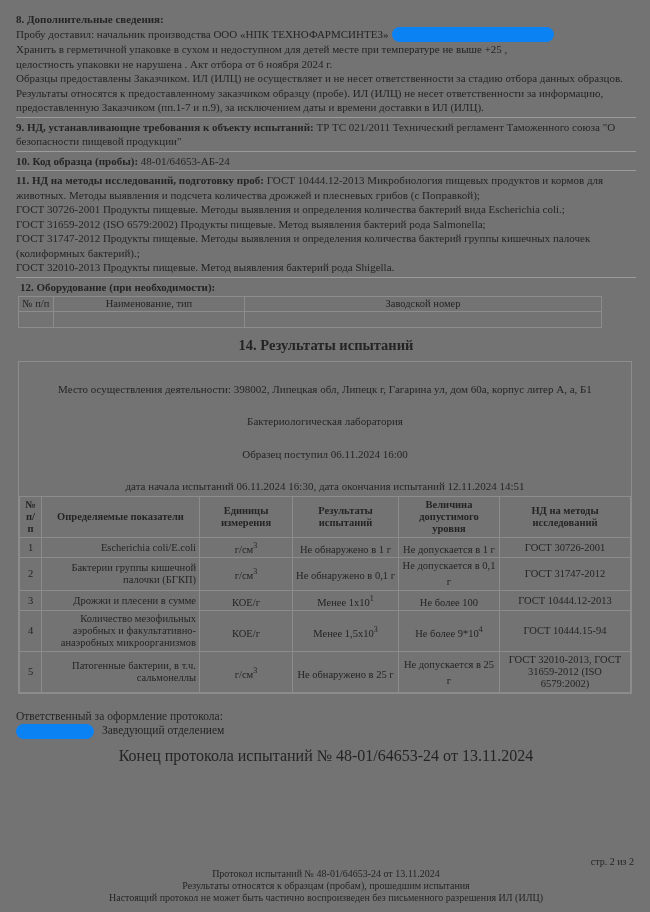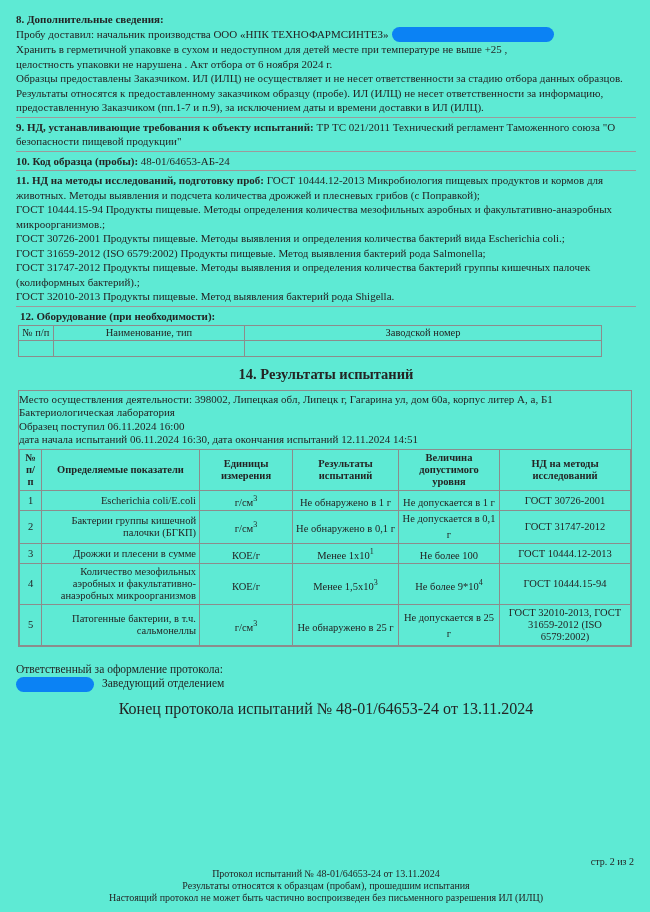--- a/index.html
+++ b/index.html
@@ -1,20 +1,20 @@
 <!DOCTYPE html>
 <html><head>
 <meta charset="utf-8">
 <style>
   html,body { margin:0; padding:0; background:#e8e8e8; }
   .page {
     position:relative;
     width:650px; height:912px;
     margin:0 auto;
-    background:#5eead4;
+    background:#737373;
     font-family:"Liberation Serif", serif;
     color:#242424;
     overflow:hidden;
   }
   .content { position:absolute; left:16px; top:12px; width:620px; }
   .line { font-size:11px; line-height:14.5px; }
   b.h { font-weight:bold; }
   .hr { border:0; border-top:1px solid #9b9b9b; margin:2px 0 2px 0; }
   .redaction {
     display:inline-block;
@@ -53,21 +53,21 @@
     font-size:14.5px;
     margin:9px 0 7px 0;
   }
 
   
   .results-box {
     border:1px solid #8c8c8c;
     width:612px;
     margin-left:2px;
   }
-  .meta-line { font-size:11px; line-height:13.5px; }
+  .meta-line { text-align:center; font-size:11px; line-height:13.5px;margin-top:19px; }
   .meta-line:first-child { padding-top:2px; }
   .results-table {
     border-collapse:collapse;
     width:100%;
     margin-top:2px;
     table-layout:fixed;
   }
   .results-table th, .results-table td {
     border:1px solid #8c8c8c;
     font-size:10.5px;
@@ -120,21 +120,20 @@
     <div class="line">
       <b class="h">10. Код образца (пробы):</b>
       <span>48-01/64653-АБ-24</span>
     </div>
     <hr class="hr">
 
     <div class="line">
       <b class="h">11. НД на методы исследований, подготовку проб:</b>
       <span>ГОСТ 10444.12-2013 Микробиология пищевых продуктов и кормов для животных. Методы выявления и подсчета количества дрожжей и плесневых грибов (с Поправкой);</span>
     </div>
-    <div class="line">ГОСТ 10444.15-94 Продукты пищевые. Методы определения количества мезофильных аэробных и факультативно-анаэробных микроорганизмов.;</div>
     <div class="line">ГОСТ 30726-2001 Продукты пищевые. Методы выявления и определения количества бактерий вида Escherichia coli.;</div>
     <div class="line">ГОСТ 31659-2012 (ISO 6579:2002) Продукты пищевые. Метод выявления бактерий рода Salmonella;</div>
     <div class="line">ГОСТ 31747-2012 Продукты пищевые. Методы выявления и определения количества бактерий группы кишечных палочек (колиформных бактерий).;</div>
     <div class="line">ГОСТ 32010-2013 Продукты пищевые. Метод выявления бактерий рода Shigella.</div>
     <hr class="hr">
 
     <div class="line" style="padding-left:4px;">
       <b class="h">12. Оборудование (при необходимости):</b>
     </div>
     <table class="equip-table">

